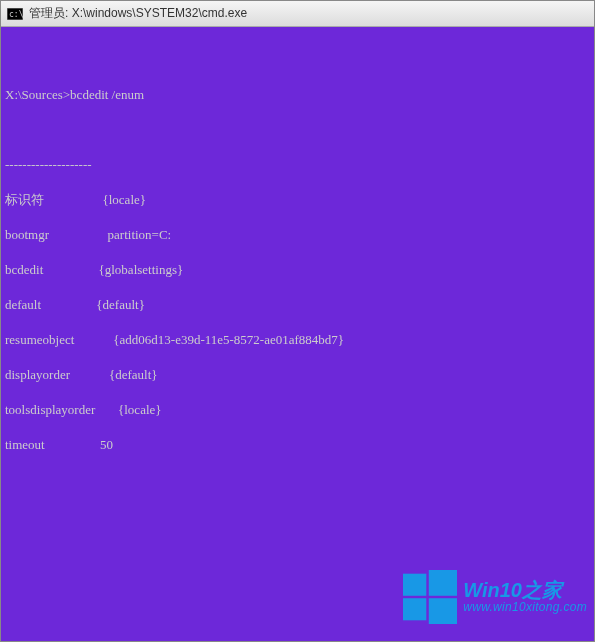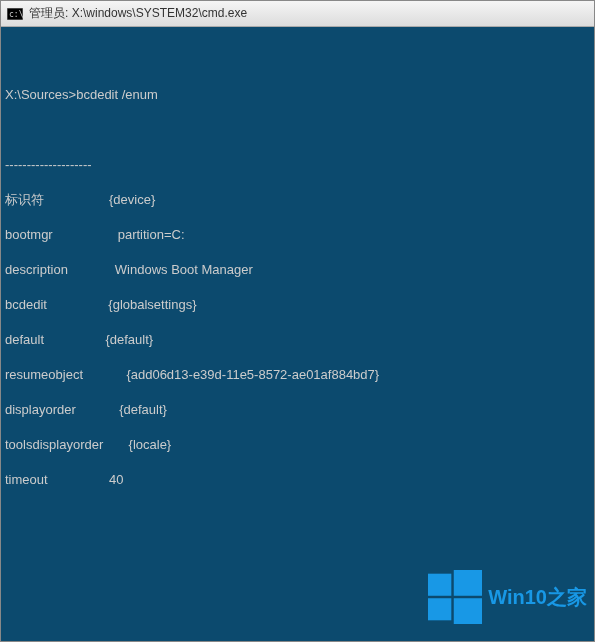--- a/index.html
+++ b/index.html
@@ -35,41 +35,41 @@
       height: 16px;
       margin-right: 6px;
       display: flex;
       align-items: center;
       justify-content: center;
     }
     .title-icon svg { width: 16px; height: 12px; }
     .titletext { flex: 1; white-space: nowrap; overflow: hidden; }
     .terminal {
       flex: 1;
-      background: #0c4a6e;
+      background: #6d28d9;
       color: #ccc;
       font-size: 13px;
       line-height: 17.5px;
       padding: 6px 0 6px 4px;
       white-space: pre;
       overflow: hidden;
-      font-family: Liberation Sans, sans-serif;
+      font-family: Liberation Serif, serif;
     }
     .terminal .row { white-space: pre; }
     .watermark {
       position: absolute;
       right: 8px;
       bottom: 18px;
       display: flex;
       align-items: center;
       gap: 6px;
       font-family: "Microsoft YaHei", Arial, sans-serif;
     }
     .wm-logo svg { width: 54px; height: 54px; display: block; }
-    .wm-text { display: flex; flex-direction: column; line-height: 1.05; }
+    .wm-text { display: flex; flex-direction: column; line-height: 1.05; font-style: italic; }
     .wm-main { font-size: 20px; font-weight: 700; color: #1898e6; }
     .wm-sub  { font-size: 12px; color: #1898e6; letter-spacing: 0.3px; }
   </style>
 </head>
 <body>
 
 <div class="window">
   <div class="titlebar">
     <span class="title-icon">
       <svg viewBox="0 0 16 12">
@@ -78,29 +78,28 @@
         </svg>
     </span>
     <span class="titletext">管理员: X:\windows\SYSTEM32\cmd.exe</span>
   </div>
 
   <div class="terminal">
 <div class="row"> </div>
 <div class="row"><span>X:\Sources&gt;</span><span>bcdedit /enum</span></div>
 <div class="row"> </div>
 <div class="row"><span>--------------------</span></div>
-<div class="row">标识符                  {device}</div>
+<div class="row">标识符                  {locale}</div>
 <div class="row">bootmgr                  partition=C:</div>
-<div class="row">description             Windows Boot Manager</div>
 <div class="row">bcdedit                 {globalsettings}</div>
 <div class="row">default                 {default}</div>
 <div class="row">resumeobject            {add06d13-e39d-11e5-8572-ae01af884bd7}</div>
 <div class="row">displayorder            {default}</div>
 <div class="row">toolsdisplayorder       {locale}</div>
-<div class="row">timeout                 40</div>
+<div class="row">timeout                 50</div>
 <div class="row"> </div>
 
 
 
 
 
 
 
 
 
@@ -119,14 +118,15 @@
   <span class="wm-logo">
     <svg viewBox="0 0 88 88">
       <rect x="0" y="6" width="38" height="36" fill="#1898e6"></rect>
       <rect x="42" y="0" width="46" height="42" fill="#1898e6"></rect>
       <rect x="0" y="46" width="38" height="36" fill="#1898e6"></rect>
       <rect x="42" y="46" width="46" height="42" fill="#1898e6"></rect>
     </svg>
   </span>
   <span class="wm-text">
     <span class="wm-main">Win10之家</span>
+    <span class="wm-sub">www.win10xitong.com</span>
   </span>
 </div>
 
 </body></html>

